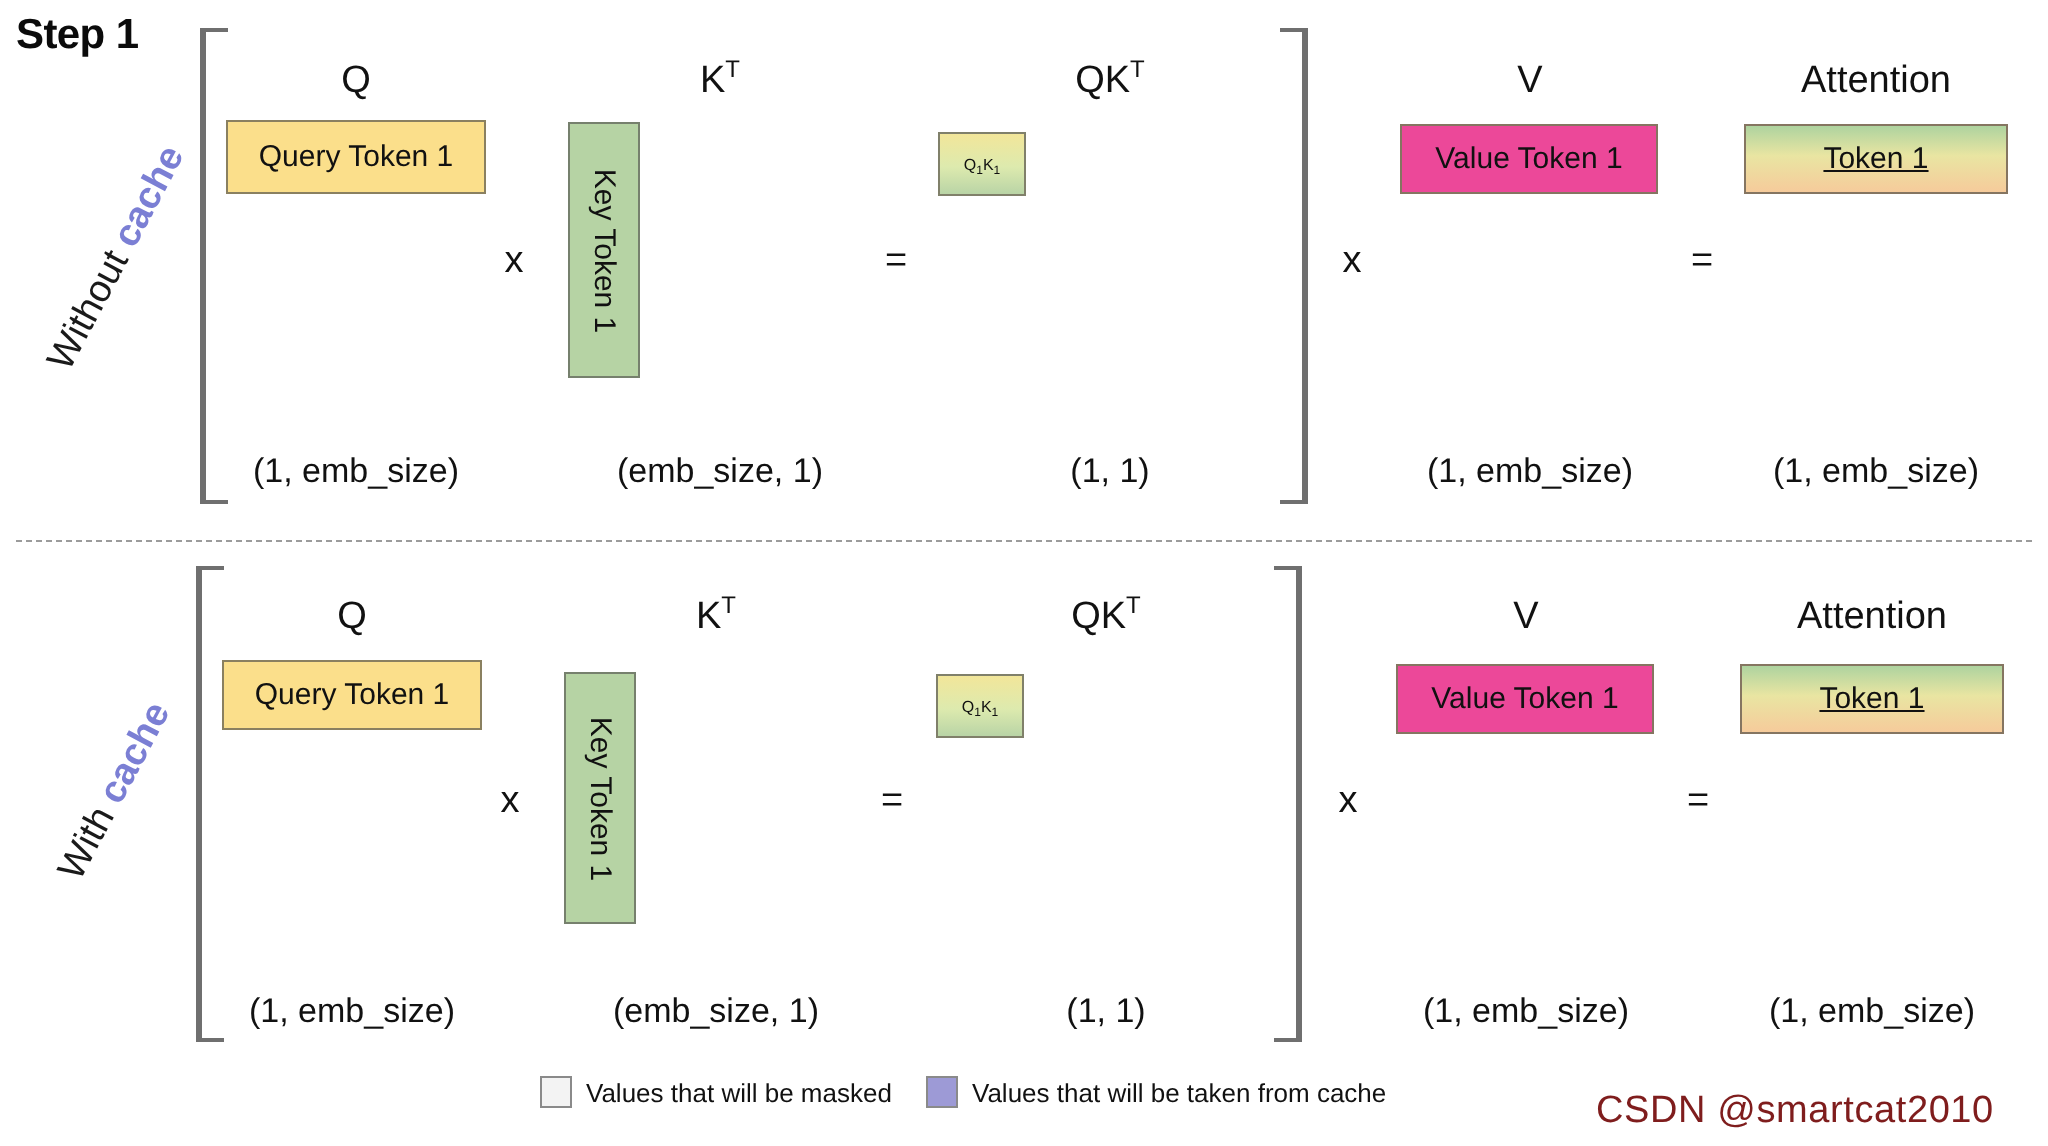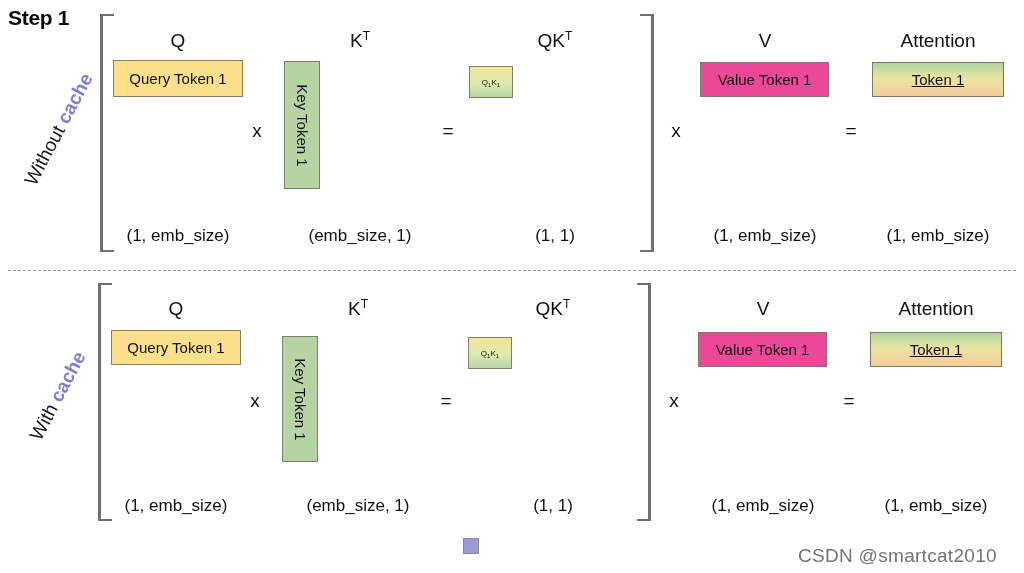--- a/index.html
+++ b/index.html
@@ -145,21 +145,21 @@
     box-sizing: border-box;
     border: 1.4px solid #8a8a8a;
     flex: 0 0 auto;
   }
   .sw-masked { background: #f3f3f3; }
   .sw-cache  { background: #9d9ad6; }
 
   
   .watermark {
     font-size: 19px;
-    color: #737373;
+    color: #7f1d1d;
     white-space: nowrap;
     letter-spacing: 0.3px;
   }
 </style>
 </head>
 <body>
 
 <div id="canvas">
 
   <div class="abs step-title">Step 1</div>
@@ -309,19 +309,24 @@
   <div class="abs shape" style="left:493px; top:496px; width:120px;">
     <span>(1, 1)</span>
   </div>
   <div class="abs shape" style="left:703px; top:496px; width:120px;">
     <span>(1, emb_size)</span>
   </div>
   <div class="abs shape" style="left:876px; top:496px; width:120px;">
     <span>(1, emb_size)</span>
   </div>
 
+  <div class="abs legend-item" style="left:270px; top:538px;">
+    <span class="legend-swatch sw-masked"></span>
+    <span>Values that will be masked</span>
+  </div>
   <div class="abs legend-item" style="left:463px; top:538px;">
     <span class="legend-swatch sw-cache"></span>
+    <span>Values that will be taken from cache</span>
   </div>
 
   <div class="abs watermark" style="left:798px; top:545px;">CSDN @smartcat2010</div>
 
 </div>
 
 </body></html>

